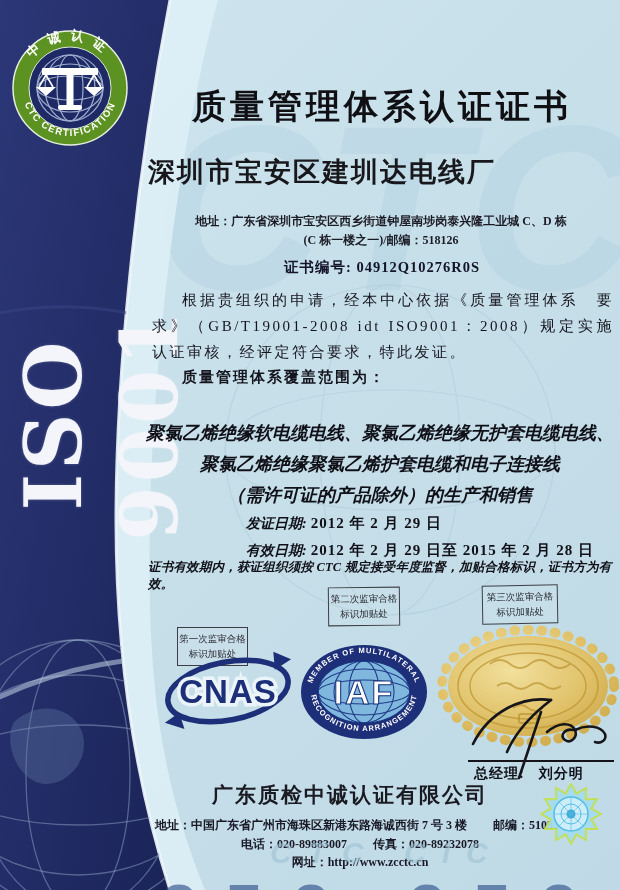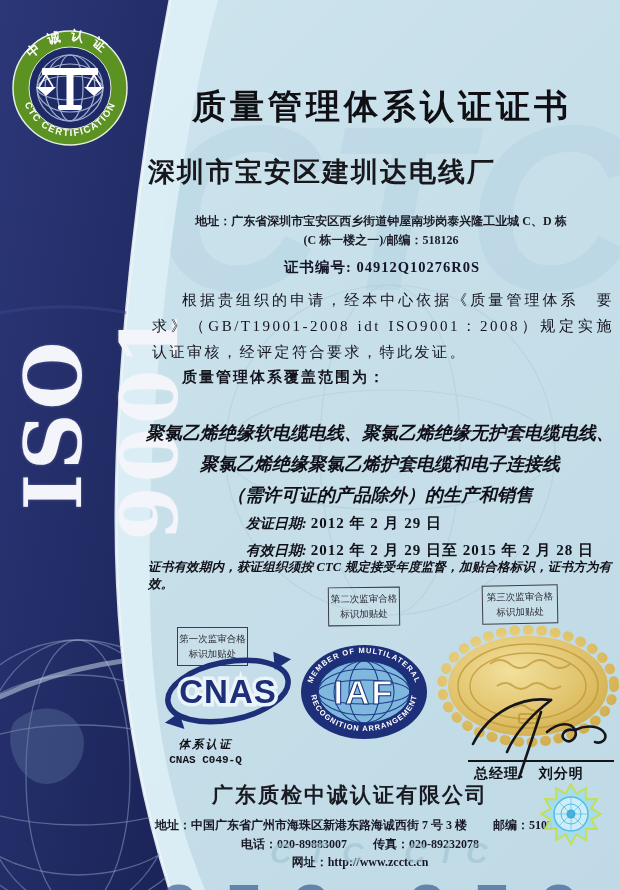--- a/index.html
+++ b/index.html
@@ -194,24 +194,20 @@
 
   <svg class="abs" style="left:160px;top:646px;" width="136" height="90" viewBox="0 0 136 90">
     <g transform="rotate(-11 68 45)">
       <ellipse cx="68" cy="45" rx="61" ry="29" fill="none" stroke="#1d2f78" stroke-width="5.5"></ellipse>
       <polygon points="120,15 136,26 118,33" fill="#1d2f78"></polygon>
       <polygon points="16,57 0,64 18,74" fill="#1d2f78"></polygon>
     </g>
     <text x="68" y="57" text-anchor="middle" font-family="Liberation Sans, sans-serif" font-weight="bold" font-size="33" letter-spacing="1" fill="none" stroke="#eaf4f9" stroke-width="7">CNAS</text>
     <text x="68" y="57" text-anchor="middle" font-family="Liberation Sans, sans-serif" font-weight="bold" font-size="33" letter-spacing="1" fill="#1d2f78">CNAS</text>
   </svg>
-  <div class="abs cnas-caption">
-    <div class="t">体系认证</div>
-    <div class="n">CNAS C049-Q</div>
-  </div>
 
   <svg class="abs" style="left:299px;top:642px;" width="130" height="100" viewBox="0 0 130 100">
     <defs>
       <path id="iafTop" d="M12,50 a53,39 0 1 1 106,0" fill="none"></path>
       <path id="iafBot" d="M12,50 a53,39 0 0 0 106,0" fill="none"></path>
     </defs>
     <ellipse cx="65" cy="50" rx="63" ry="47" fill="#1d2f78"></ellipse>
     <ellipse cx="65" cy="50" rx="46" ry="31" fill="#7fb7de"></ellipse>
     <g stroke="#16307e" stroke-width="1.1" fill="none" opacity="0.9">
       <ellipse cx="65" cy="50" rx="46" ry="31"></ellipse>

